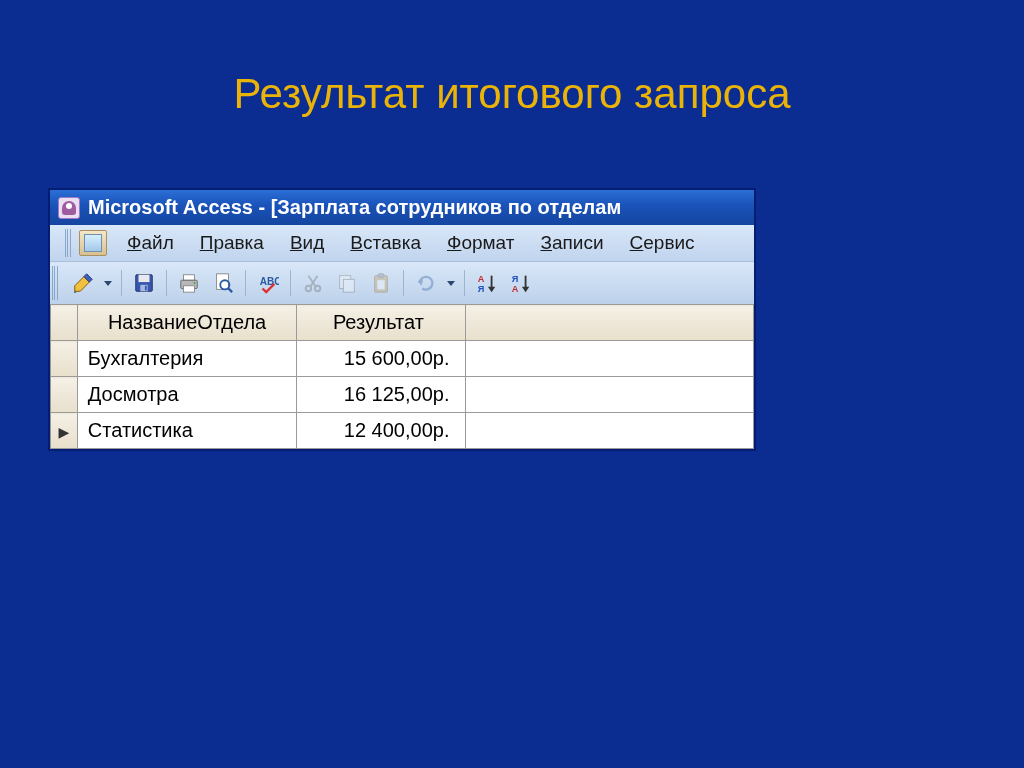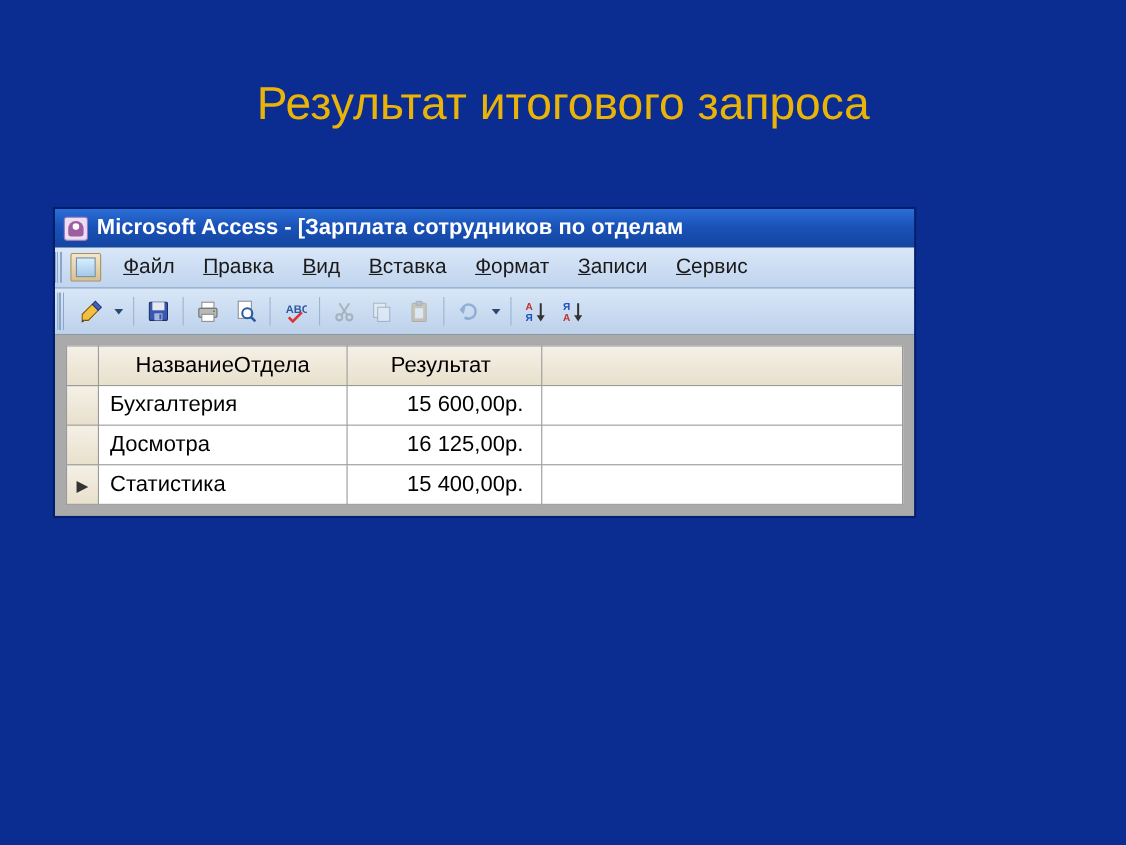--- a/index.html
+++ b/index.html
@@ -12,24 +12,24 @@
     }
     .slide-title {
       text-align: center;
       font-size: 42px;
       color: #eab308;
       font-weight: normal;
       padding-top: 70px;
       padding-bottom: 30px;
     }
     .window-wrap {
-      width: 785px;
+      width: 708px;
       margin: 40px 6px 0 48px;
       border: 2px solid #041d70;
-      background: #0c4a6e;
+      background: #7f1d1d;
     }
     .titlebar {
       background: linear-gradient(to bottom, #2a6fd6 0%, #1a52b8 45%, #1445a0 100%);
       display: flex;
       align-items: center;
       padding: 6px 8px;
       gap: 8px;
       color: #fff;
       font-size: 20px;
       font-weight: bold;
@@ -56,21 +56,21 @@
       position: absolute;
       width: 6px; height: 6px;
       background: #fff;
       border-radius: 50%;
       top: 2px; left: 4px;
     }
     .menubar {
       background: linear-gradient(to bottom, #d9e7f8 0%, #c0d4ee 100%);
       display: flex;
       align-items: center;
-      padding: 4px 0;
+      padding: 4px 15px;
       gap: 2px;
       font-size: 19px;
       color: #1a1a1a;
     }
     .menubar-grip {
       width: 8px;
       height: 28px;
       margin-right: 4px;
       background: repeating-linear-gradient(to right, transparent 0, transparent 1px, #8aa6c8 1px, #8aa6c8 2px, transparent 2px, transparent 3px);
       border-left: 1px solid #8aa6c8;
@@ -137,21 +137,21 @@
       content: "";
       border-left: 4px solid transparent;
       border-right: 4px solid transparent;
       border-top: 5px solid #2a4870;
     }
     svg.ico { width: 22px; height: 22px; }
     .disabled svg.ico { opacity: 0.35; }
 
     .datasheet {
       background: #aaa;
-      padding: 10px;
+      padding: 0;
     }
     .grid {
       border-collapse: collapse;
       background: #fff;
       font-size: 20px;
     }
     .grid th, .grid td {
       border: 1px solid #9a9a9a;
       padding: 4px 10px;
       height: 36px;
@@ -320,20 +320,20 @@
       </tr>
       <tr>
         <td class="row-sel"></td>
         <td class="col-dept">Досмотра</td>
         <td class="col-sal">16 125,00р.</td>
         <td class="grid-filler"></td>
       </tr>
       <tr>
         <td class="row-sel active"></td>
         <td class="col-dept">Статистика</td>
-        <td class="col-sal">15 400,00р.</td>
+        <td class="col-sal">12 400,00р.</td>
         <td class="grid-filler"></td>
       </tr>
     </tbody>
       </table>
   </div>
 
 </div>
 
 </body></html>

